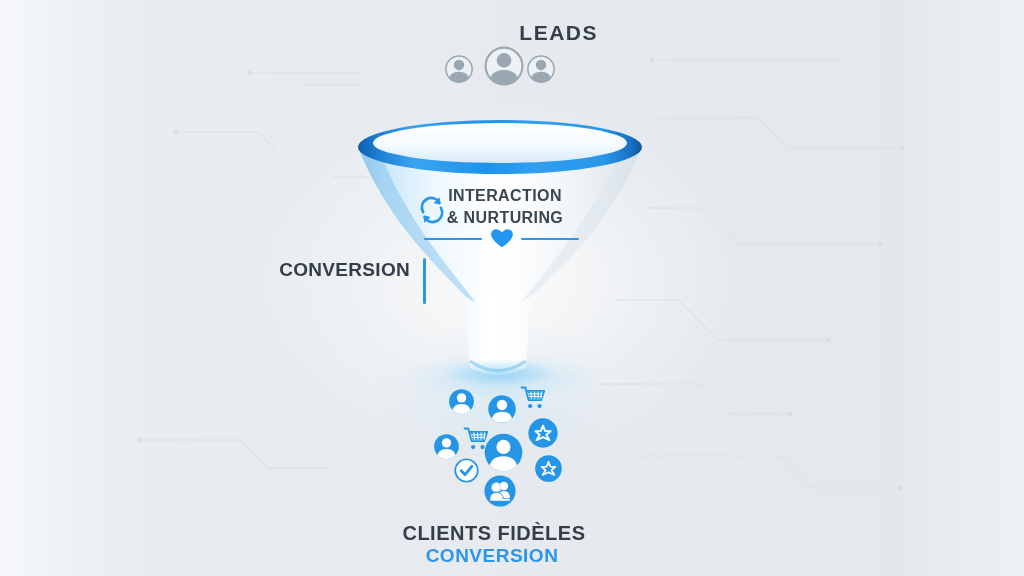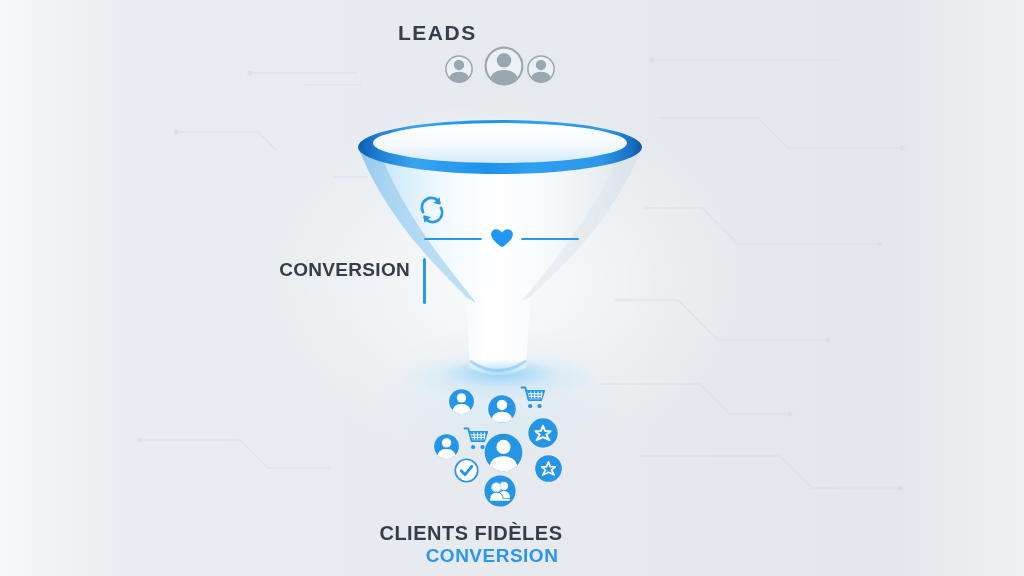--- a/index.html
+++ b/index.html
@@ -8,37 +8,37 @@
     font-family:"Liberation Sans",sans-serif;
     background:
       radial-gradient(ellipse 340px 250px at 500px 280px, rgba(255,255,255,.8), rgba(255,255,255,0) 72%),
       radial-gradient(ellipse 170px 95px at 500px 395px, rgba(140,205,245,.22), rgba(255,255,255,0) 75%),
       linear-gradient(90deg,#f6f8fa 0%,#e9edf1 12%,#e6eaee 55%,#e4e8ec 88%,#eef1f4 100%);
   }
   .abs{position:absolute;}
   svg{display:block;}
   .title{
     color:#343f49;font-weight:bold;font-size:21px;letter-spacing:1.5px;
-    text-align:left;width:200px;left:398px;top:21px;
+    text-align:right;width:200px;left:398px;top:21px;
   }
   .inner-label{
     left:420px;top:185px;width:170px;text-align:center;
     color:#3b4750;font-weight:bold;font-size:16px;line-height:22px;letter-spacing:.4px;
   }
   .side-label{
     left:240px;top:258px;width:170px;text-align:right;
     color:#333e48;font-weight:bold;font-size:19px;line-height:23px;letter-spacing:.3px;
   }
   .side-rule{left:423px;top:258px;width:3px;height:46px;background:#2b97ec;border-radius:2px;}
   .hr-line{height:2px;background:#2b97ec;top:238px;border-radius:1px;}
   .hr-left{left:424px;width:58px;}
   .hr-right{left:521px;width:58px;}
   .heart-wrap{left:490px;top:228px;color:#2196f3;}
   .bottom-primary{
-    left:341px;top:522px;width:260px;text-align:center;
+    left:364px;top:522px;width:260px;text-align:center;
     color:#333e48;font-weight:bold;font-size:20px;letter-spacing:.5px;
   }
   .bottom-secondary{
     left:362px;top:545px;width:260px;text-align:center;
     color:#2b97ec;font-weight:bold;font-size:19px;letter-spacing:.5px;
   }
   .symdefs{position:absolute;width:0;height:0;overflow:hidden;}
 </style>
 </head>
 <body>
@@ -194,20 +194,24 @@
     <path d="M134 192 L132 260 Q140 266 148 265 L148 192 Z" fill="#ffffff" opacity=".7"></path>
 
     <path d="M120 256 Q148 275 176 256" stroke="#9fd0ee" stroke-width="3" fill="none" opacity=".8"></path>
 
     <ellipse cx="150" cy="268" rx="58" ry="14" fill="url(#glowA)"></ellipse>
 
     <ellipse cx="150" cy="42" rx="142" ry="27" fill="url(#rimGrad)"></ellipse>
     <ellipse cx="150" cy="38" rx="127" ry="20" fill="url(#openGrad)"></ellipse>
   </svg>
 
+  <div class="abs inner-label">
+    <div>INTERACTION</div>
+    <div>&amp; NURTURING</div>
+  </div>
   <svg class="abs" width="32" height="32" style="left:416px;top:194px;color:#2b97ec">
     <use href="#sym-refresh"></use>
   </svg>
 
   <div class="abs hr-line hr-left"></div>
   <svg class="abs heart-wrap" width="24" height="21">
     <use href="#sym-heart"></use>
   </svg>
   <div class="abs hr-line hr-right"></div>
 

